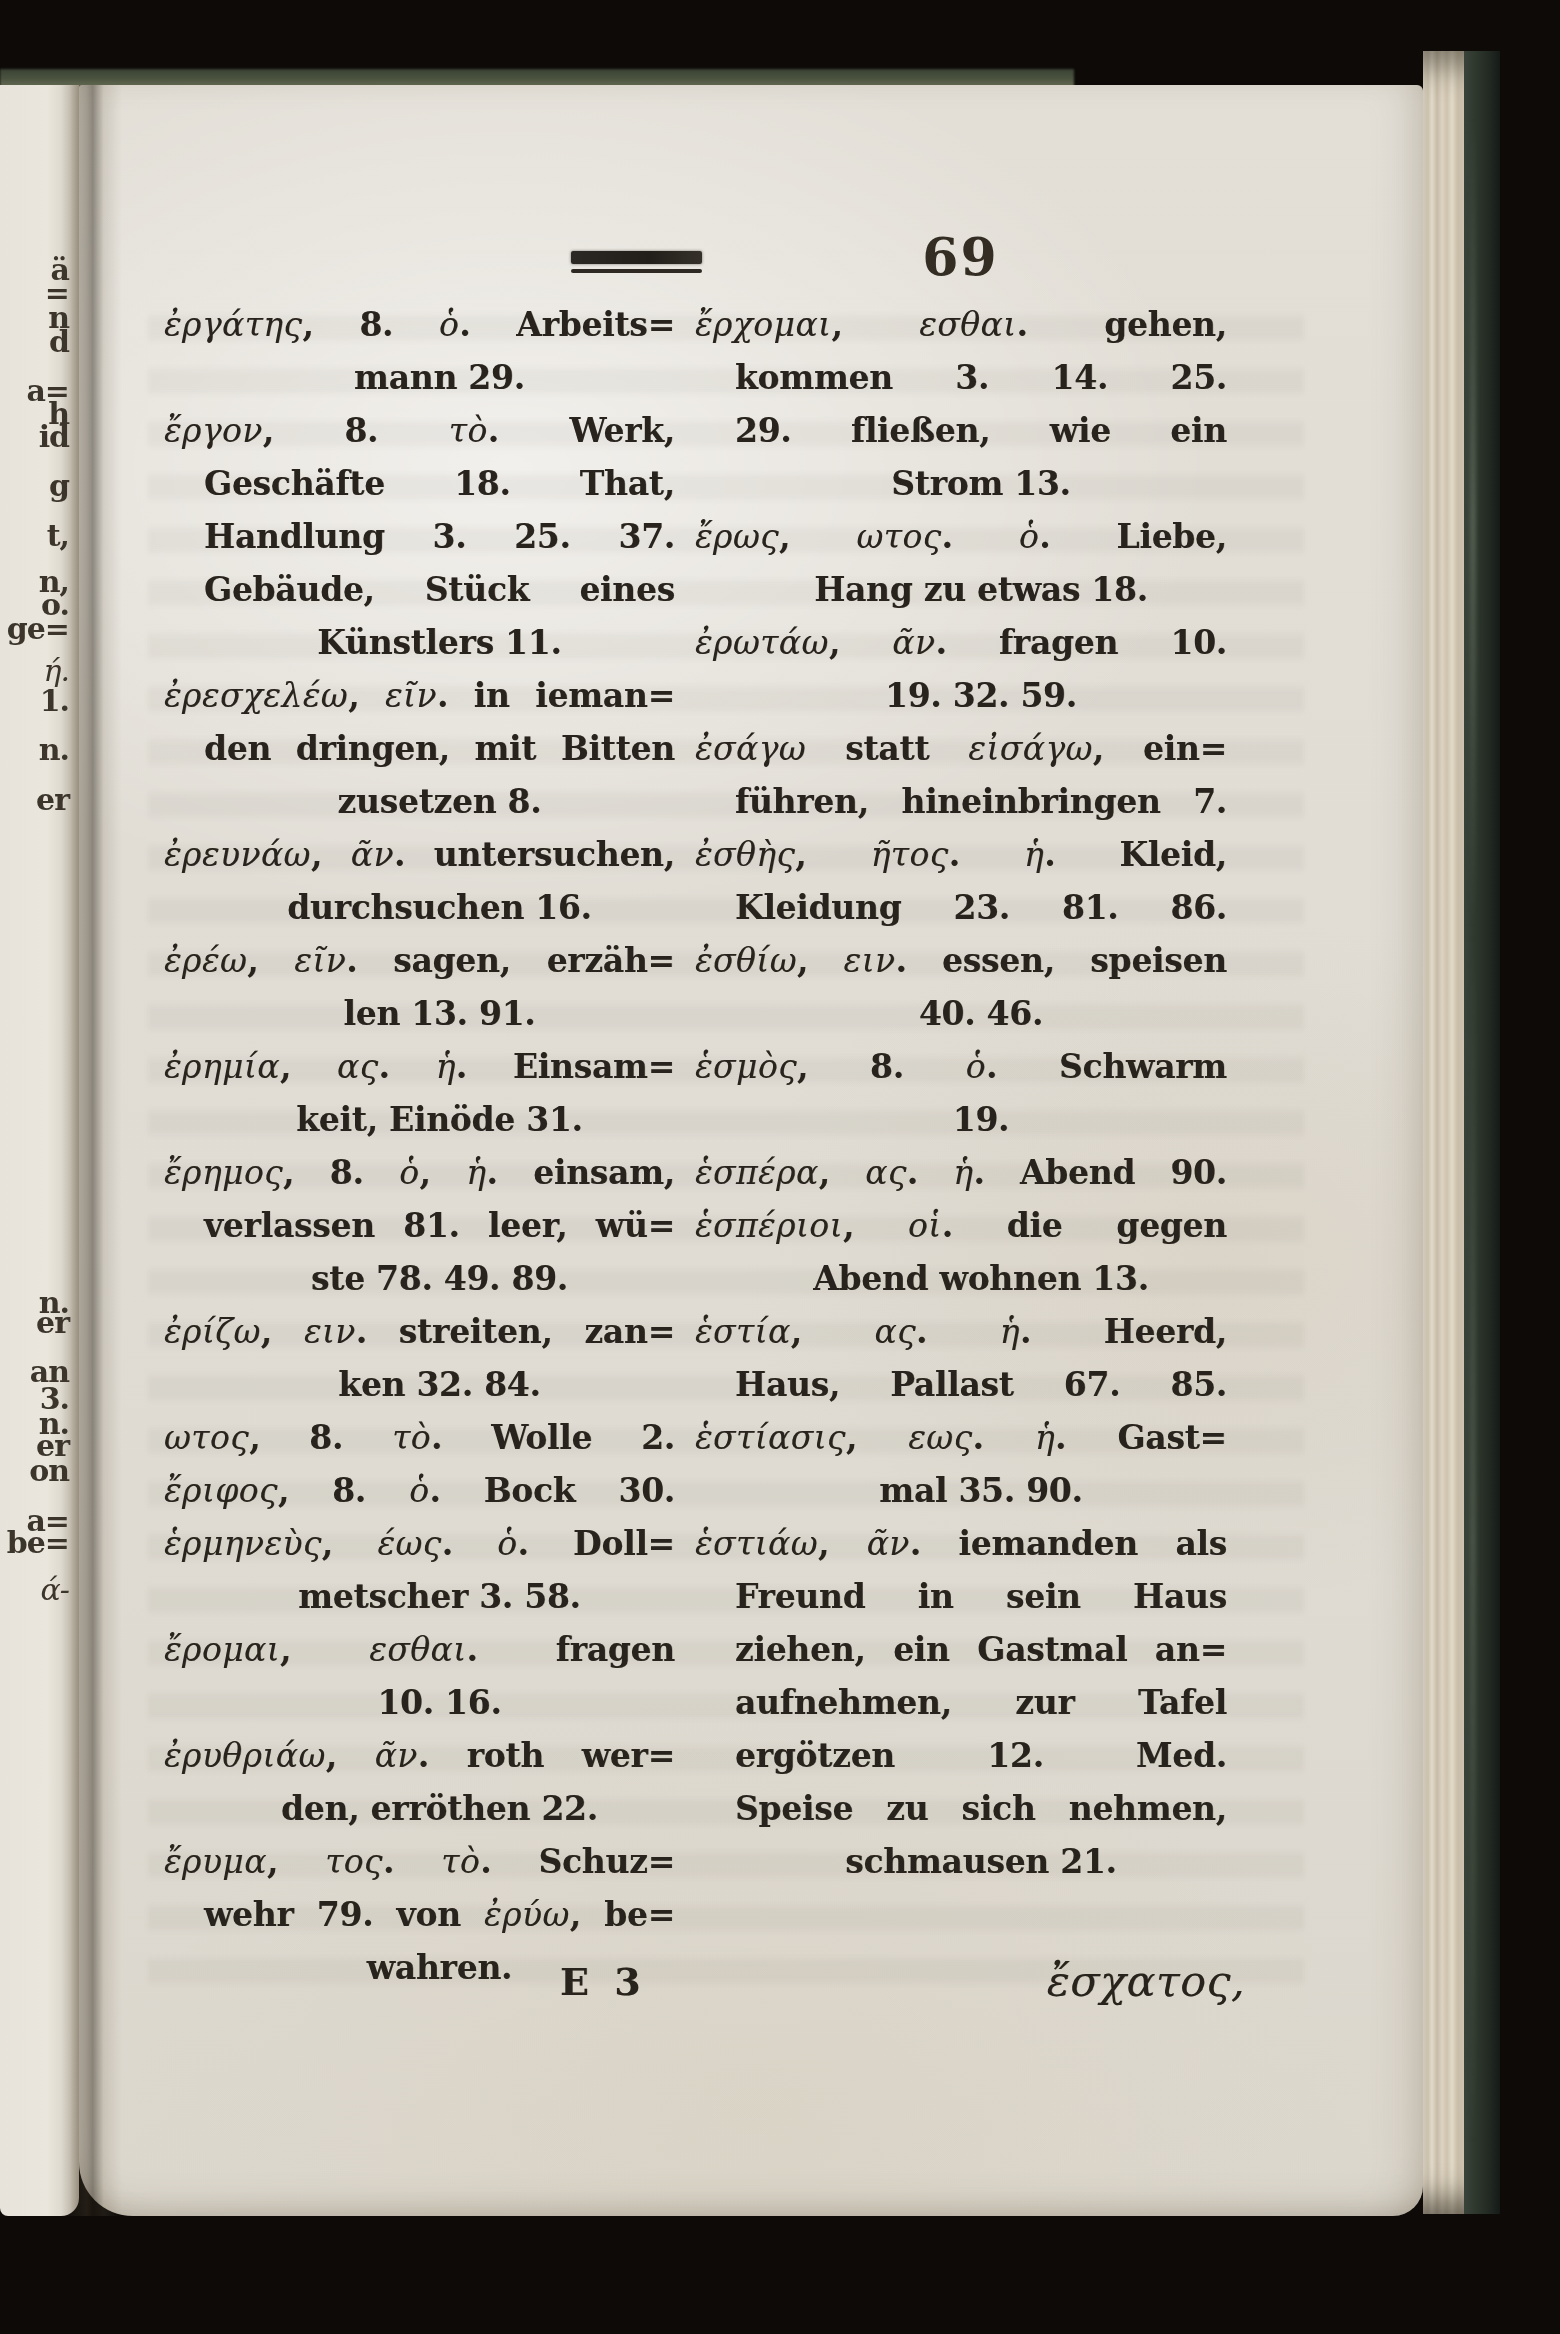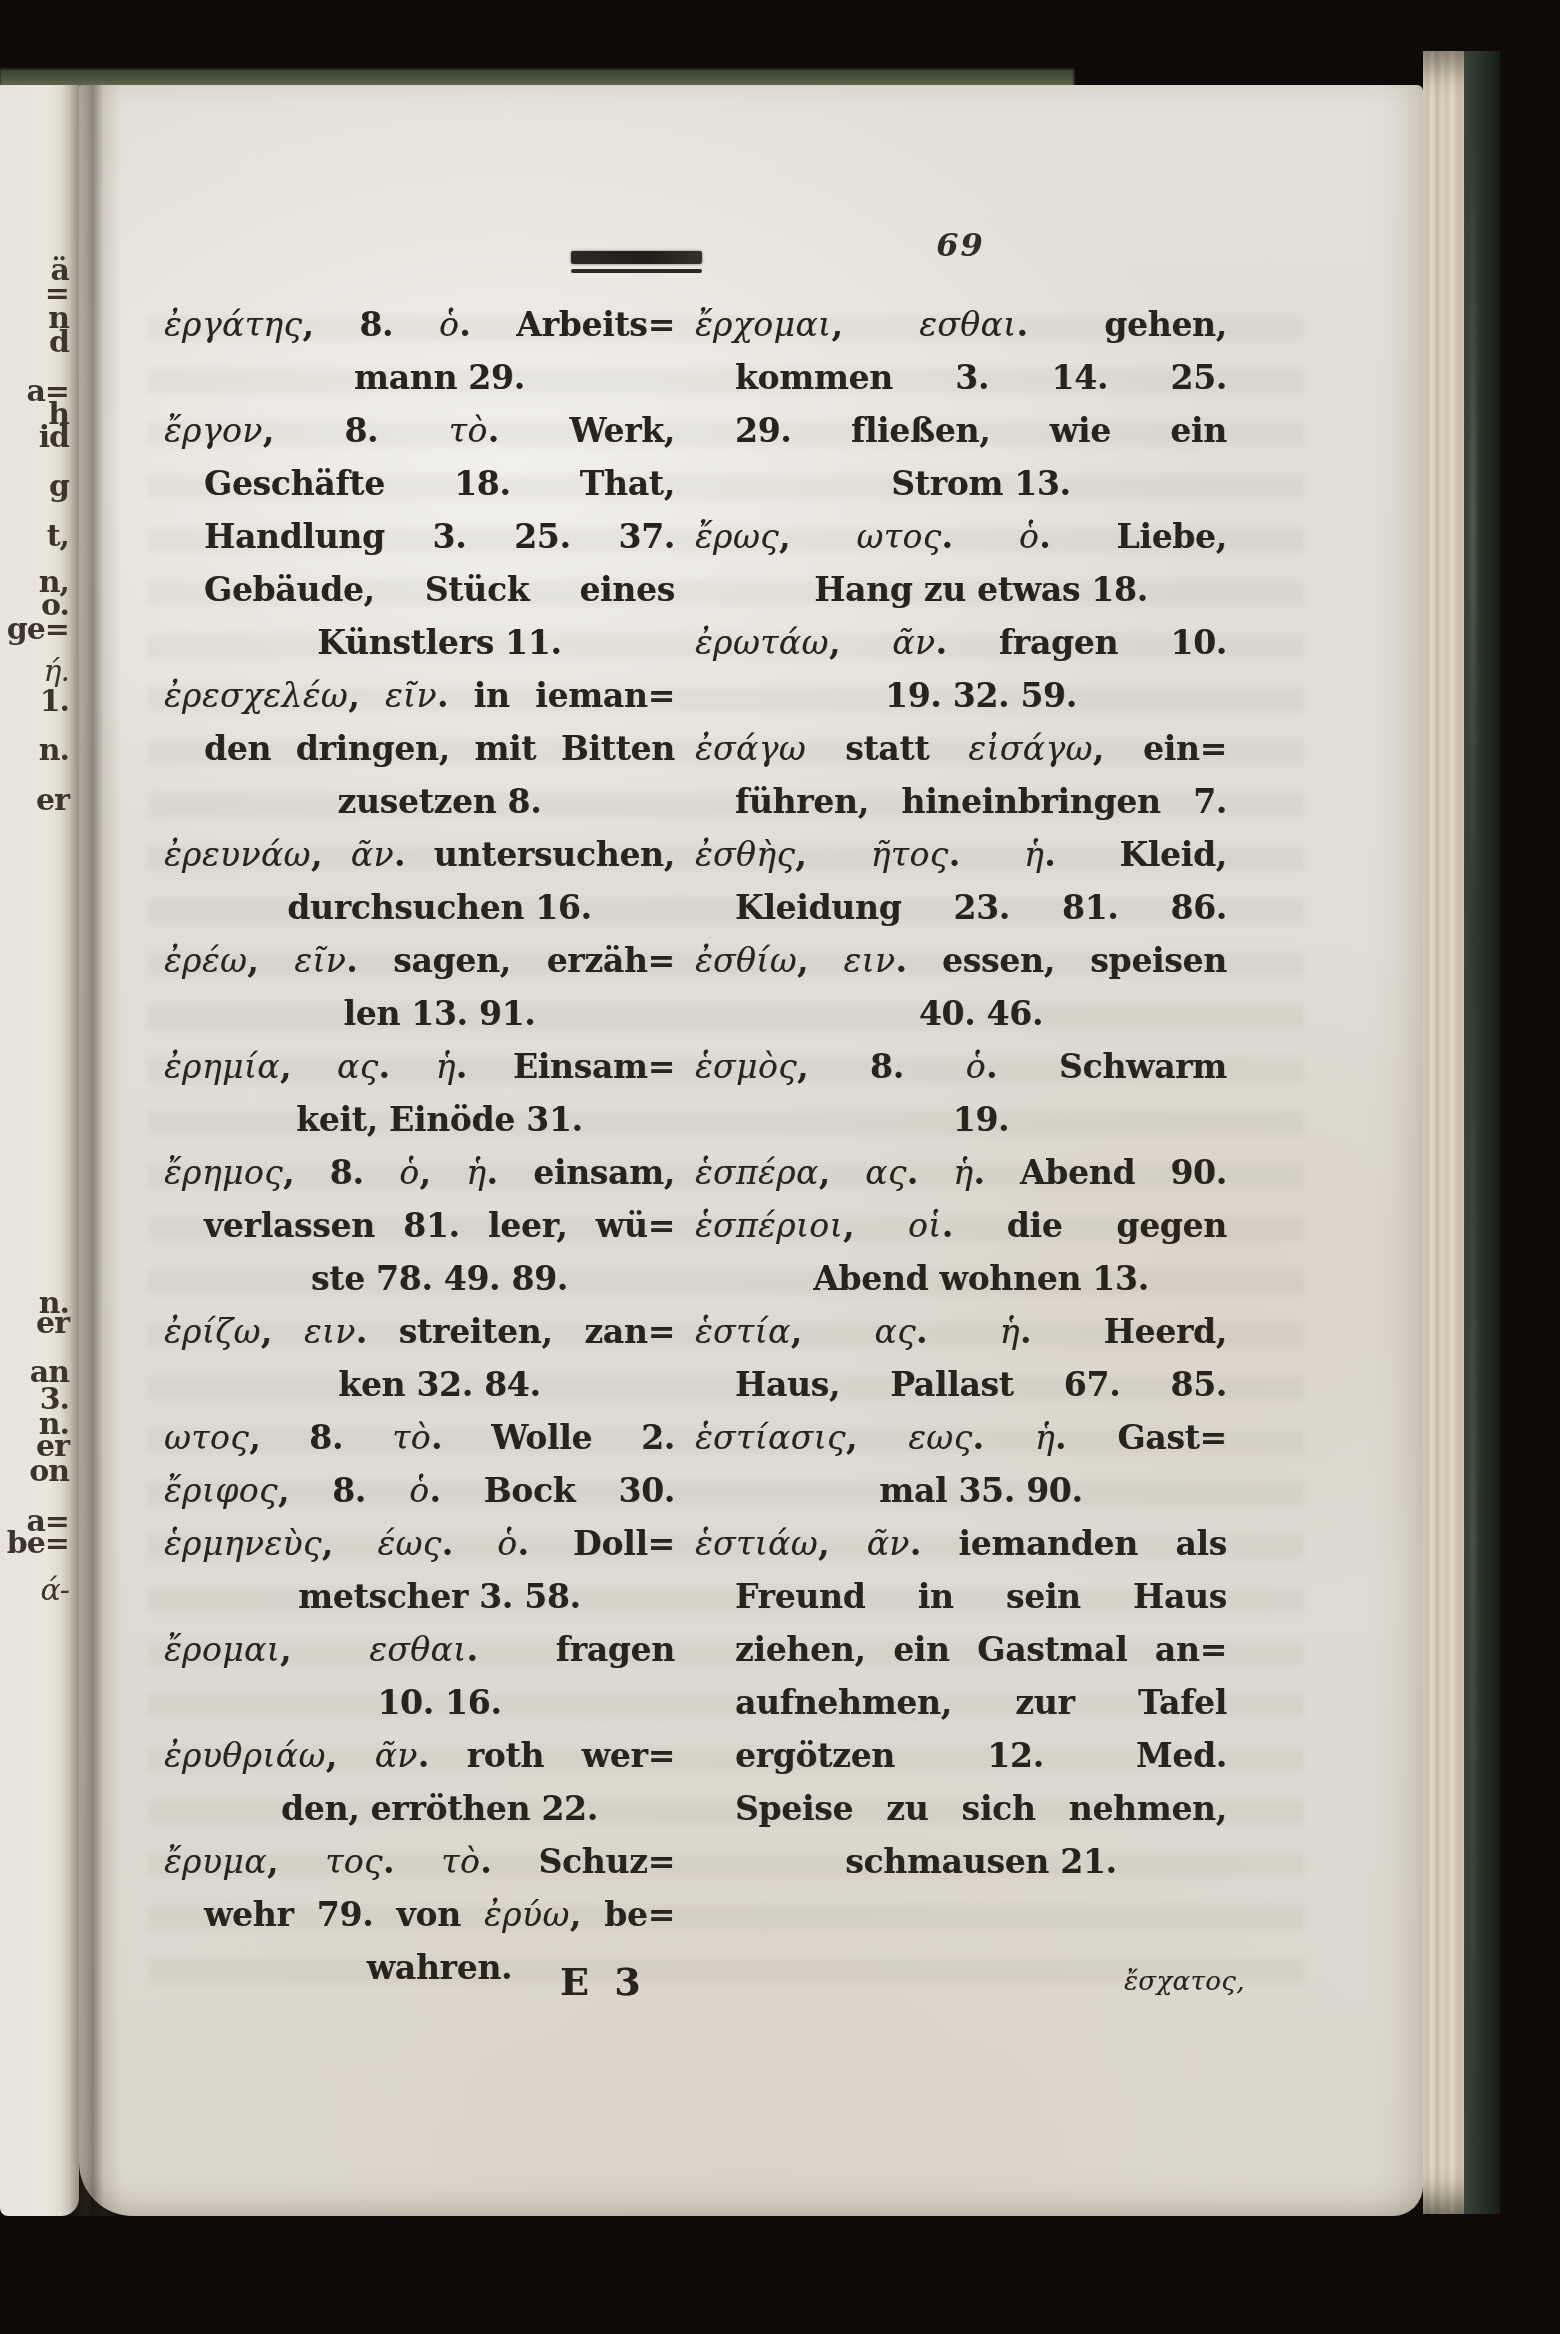--- a/index.html
+++ b/index.html
@@ -88,21 +88,21 @@
       rgba(95,88,75,.055) 44px, transparent 50px, transparent 53px);
     filter:blur(2px);pointer-events:none;
   }
 
   .ornament{position:absolute;left:492px;top:166px;width:131px;height:26px;}
   .ornament .bar{height:13px;background:linear-gradient(90deg,#2c2924,#221f1a 60%,#35312a);border-radius:2px;box-shadow:0 0 3px rgba(40,35,25,.6);}
   .ornament .rule{margin-top:5px;height:4px;background:#2e2a23;border-radius:2px;}
 
   .page-number{
     position:absolute;left:812px;top:141px;width:139px;
-    font-size:32px;font-weight:600;font-style:italic;color:#332d24;
+    font-size:52px;font-weight:600;color:#332d24;
     text-align:center;letter-spacing:2px;
   }
 
   .col{position:absolute;top:213px;}
   .col-left{left:85px;width:511px;}
   .col-right{left:616px;width:532px;}
 
   .line{
     height:53px;line-height:53px;font-size:33px;font-weight:700;
     color:var(--ink);white-space:nowrap;letter-spacing:-0.3px;
@@ -112,21 +112,21 @@
   .line.ind{padding-left:40px;text-align:center;}
   .gk{font-style:italic;font-weight:400;letter-spacing:0.4px;}
 
   .sig-row{position:absolute;left:85px;top:1870px;width:1081px;height:53px;}
   .signature{
     position:absolute;left:396px;top:0;font-size:38px;font-weight:700;
     color:var(--ink);line-height:53px;letter-spacing:6px;
     text-shadow:0.4px 0.4px 0.6px rgba(45,38,28,.35);
   }
   .catchword{
-    position:absolute;right:0;top:0;font-size:26px;line-height:53px;color:var(--ink);
+    position:absolute;right:0;top:0;font-size:43px;line-height:53px;color:var(--ink);
     font-style:italic;letter-spacing:0.4px;
     text-shadow:0.4px 0.4px 0.6px rgba(45,38,28,.35);
   }
 </style>
 </head>
 <body>
 
 <div class="photo">
 
   <div class="top-edge"></div>

